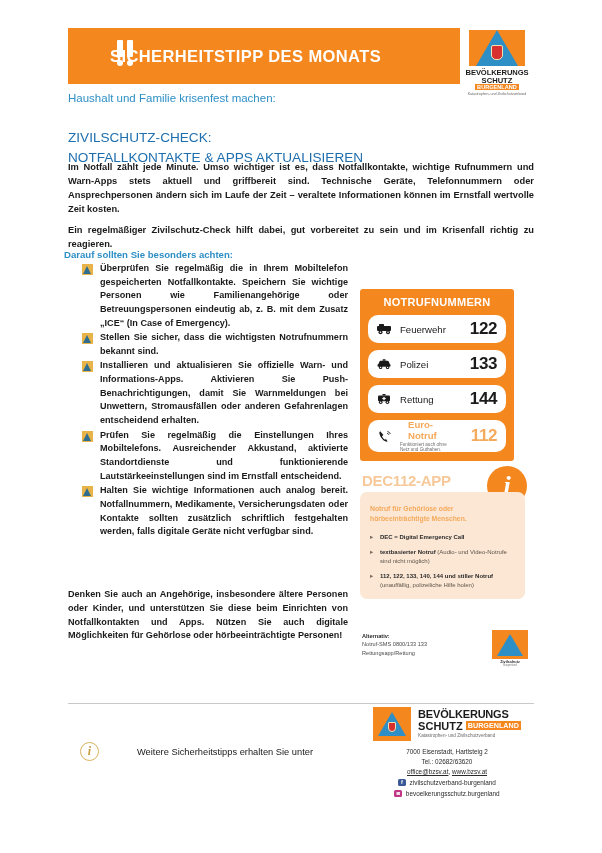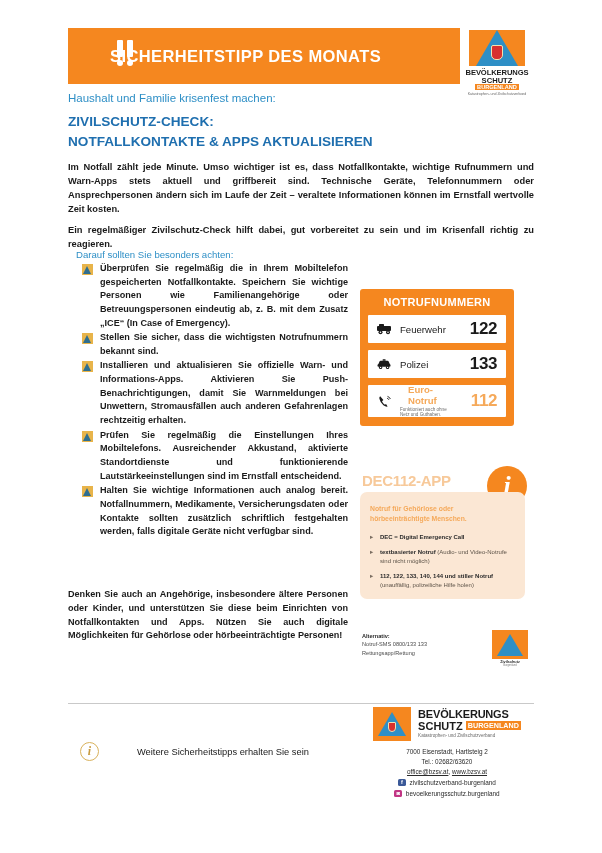--- a/index.html
+++ b/index.html
@@ -74,34 +74,34 @@
   .logo-word .l2 { font-size: 7.6px; font-weight: bold; color: #1b1b1b; }
   .logo-word .l2 b { background: #F5871F; color: #fff; font-size: 5.6px; padding: 0 2px; vertical-align: 1.5px; }
   .logo-word .l3 { font-size: 3.6px; color: #6b6b6b; margin-top: 1px; letter-spacing: -0.05px; }
 
   
   .kicker {
     position: absolute; left: 68px; top: 92px; width: 420px;
     color: #2E8FC6; font-size: 11.5px;
   }
   .heading {
-    position: absolute; left: 68px; top: 112px; width: 430px;
-    color: #1F6FAF; font-size: 13.6px; font-weight: bold;
+    position: absolute; left: 68px; top: 128px; width: 430px;
+    color: #1F6FAF; font-size: 13.6px; font-weight: normal;
     line-height: 1.5;
   }
   .intro {
     position: absolute; left: 68px; top: 160px; width: 466px;
     font-size: 9.3px; color: #1a1a1a; line-height: 1.52;
     text-align: justify; font-weight: bold;
   }
   .intro p { margin-bottom: 6px; }
 
   .attn-title {
-    position: absolute; left: 76px; top: 249px;
-    color: #2E8FC6; font-size: 9.6px; font-weight: normal;
+    position: absolute; left: 64px; top: 249px;
+    color: #2E8FC6; font-size: 9.6px; font-weight: bold;
   }
 
   .bullets {
     position: absolute; left: 82px; top: 262px; width: 266px;
     font-size: 9.1px; color: #1a1a1a; line-height: 1.5;
   }
   .bullet { display: flex; gap: 7px; margin-bottom: 1px; }
   .bullet .tri-ic {
     flex: 0 0 auto; width: 11px; height: 11px; margin-top: 2px;
     background: #E8B44A; position: relative;
@@ -128,21 +128,21 @@
     position: absolute; left: 360px; top: 289px;
     width: 154px; background: #F5871F;
     border-radius: 3px; padding: 7px 8px 9px 8px;
   }
   .notruf-head {
     text-align: center; color: #ffffff;
     font-size: 11px; font-weight: bold; letter-spacing: 0.3px;
     margin-bottom: 7px;
   }
   .nrow {
-    background: #ffffff; border-radius: 1px;
+    background: #ffffff; border-radius: 10px;
     height: 28px; margin-bottom: 7px;
     display: flex; align-items: center; padding: 0 9px 0 7px;
   }
   .nrow:last-child { margin-bottom: 0; }
   .nrow .svc-ic { flex: 0 0 auto; width: 19px; display:flex; align-items:center; justify-content:center; }
   .nrow .svc-name { flex: 1 1 auto; font-size: 9.6px; color: #1a1a1a; padding-left: 6px; }
   .nrow .svc-num { flex: 0 0 auto; font-size: 17px; font-weight: bold; color: #1a1a1a; letter-spacing: -0.4px; }
   .nrow.euro .svc-name { color: #F5A95A; font-weight: bold; }
   .nrow.euro .svc-num { color: #F5A95A; margin-left: 11px; }
   .nrow.euro { height: 32px; align-items: center; }
@@ -302,21 +302,21 @@
     <div class="bullet">
       <span class="tri-ic"></span>
       <span class="btxt">Überprüfen Sie regelmäßig die in Ihrem Mobiltelefon gespeicherten Notfallkontakte. Speichern Sie wichtige Personen wie Familienangehörige oder Betreuungspersonen eindeutig ab, z. B. mit dem Zusatz „ICE“ (In Case of Emergency).</span>
     </div>
     <div class="bullet">
       <span class="tri-ic"></span>
       <span class="btxt">Stellen Sie sicher, dass die wichtigsten Notrufnummern bekannt sind.</span>
     </div>
     <div class="bullet">
       <span class="tri-ic"></span>
-      <span class="btxt">Installieren und aktualisieren Sie offizielle Warn- und Informations-Apps. Aktivieren Sie Push-Benachrichtigungen, damit Sie Warnmeldungen bei Unwettern, Stromausfällen auch anderen Gefahrenlagen rechtzeitig erhalten.</span>
+      <span class="btxt">Installieren und aktualisieren Sie offizielle Warn- und Informations-Apps. Aktivieren Sie Push-Benachrichtigungen, damit Sie Warnmeldungen bei Unwettern, Stromausfällen oder anderen Gefahrenlagen entscheidend erhalten.</span>
     </div>
     <div class="bullet">
       <span class="tri-ic"></span>
       <span class="btxt">Prüfen Sie regelmäßig die Einstellungen Ihres Mobiltelefons. Ausreichender Akkustand, aktivierte Standortdienste und funktionierende Lautstärkeeinstellungen sind im Ernstfall entscheidend.</span>
     </div>
     <div class="bullet">
       <span class="tri-ic"></span>
       <span class="btxt">Halten Sie wichtige Informationen auch analog bereit. Notfallnummern, Medikamente, Versicherungsdaten oder Kontakte sollten zusätzlich schriftlich festgehalten werden, falls digitale Geräte nicht verfügbar sind.</span>
     </div>
   </div>
@@ -350,20 +350,36 @@
             <circle cx="4.6" cy="9.4" r="1.7" fill="#1a1a1a"></circle>
             <circle cx="11.6" cy="9.4" r="1.7" fill="#1a1a1a"></circle>
             <circle cx="4.6" cy="9.4" r="0.7" fill="#fff"></circle>
             <circle cx="11.6" cy="9.4" r="0.7" fill="#fff"></circle>
           </svg>
       </span>
       <span class="svc-name">Polizei</span>
       <span class="svc-num">133</span>
     </div>
 
+    <div class="nrow">
+      <span class="svc-ic">
+        <svg width="17" height="12" viewBox="0 0 17 12">
+            <rect x="2" y="2.6" width="12" height="5.6" rx="1" fill="#1a1a1a"></rect>
+            <rect x="6.4" y="0.9" width="3.2" height="1.6" rx="0.5" fill="#1a1a1a"></rect>
+            <rect x="7.4" y="3.8" width="1.2" height="3.4" fill="#fff"></rect>
+            <rect x="6.3" y="4.9" width="3.4" height="1.2" fill="#fff"></rect>
+            <circle cx="4.7" cy="9.3" r="1.8" fill="#1a1a1a"></circle>
+            <circle cx="11.4" cy="9.3" r="1.8" fill="#1a1a1a"></circle>
+            <circle cx="4.7" cy="9.3" r="0.75" fill="#fff"></circle>
+            <circle cx="11.4" cy="9.3" r="0.75" fill="#fff"></circle>
+          </svg>
+      </span>
+      <span class="svc-name">Rettung</span>
+      <span class="svc-num">144</span>
+    </div>
 
     <div class="nrow euro">
       <span class="svc-ic">
         <svg width="16" height="15" viewBox="0 0 16 15">
             <path d="M3.2 2.2 Q2 3 2.4 4.8 Q3.2 8.6 6.4 11.2 Q8.6 13 10.6 12.6 L9.2 10.2 L7.4 10.6 Q5.8 9.2 5 7.2 L6.4 6 Z" fill="#1a1a1a"></path>
             <path d="M10.5 2.4 Q12.6 3 13.4 5" stroke="#1a1a1a" stroke-width="0.9" fill="none"></path>
             <path d="M10.1 4.2 Q11.4 4.6 11.9 5.8" stroke="#1a1a1a" stroke-width="0.9" fill="none"></path>
           </svg>
       </span>
       <span class="euro-wrap">
@@ -409,21 +425,21 @@
         <div class="ztri"></div>
       </div>
     <div class="zcap">Zivilschutz</div>
     <div class="zcap2">Burgenland</div>
   </div>
 
   <div class="divider"></div>
 
   <div class="foot-tip">
     <span class="foot-i">i</span>
-    <span class="foot-tip-text">Weitere Sicherheitstipps erhalten Sie sein</span>
+    <span class="foot-tip-text">Weitere Sicherheitstipps erhalten Sie unter</span>
   </div>
 
   <div class="foot-right">
     <div class="foot-logo-row">
       <div class="foot-badge">
         <div class="foot-tri">
             <div class="sh"></div>
           </div>
       </div>
       <div class="foot-word">

